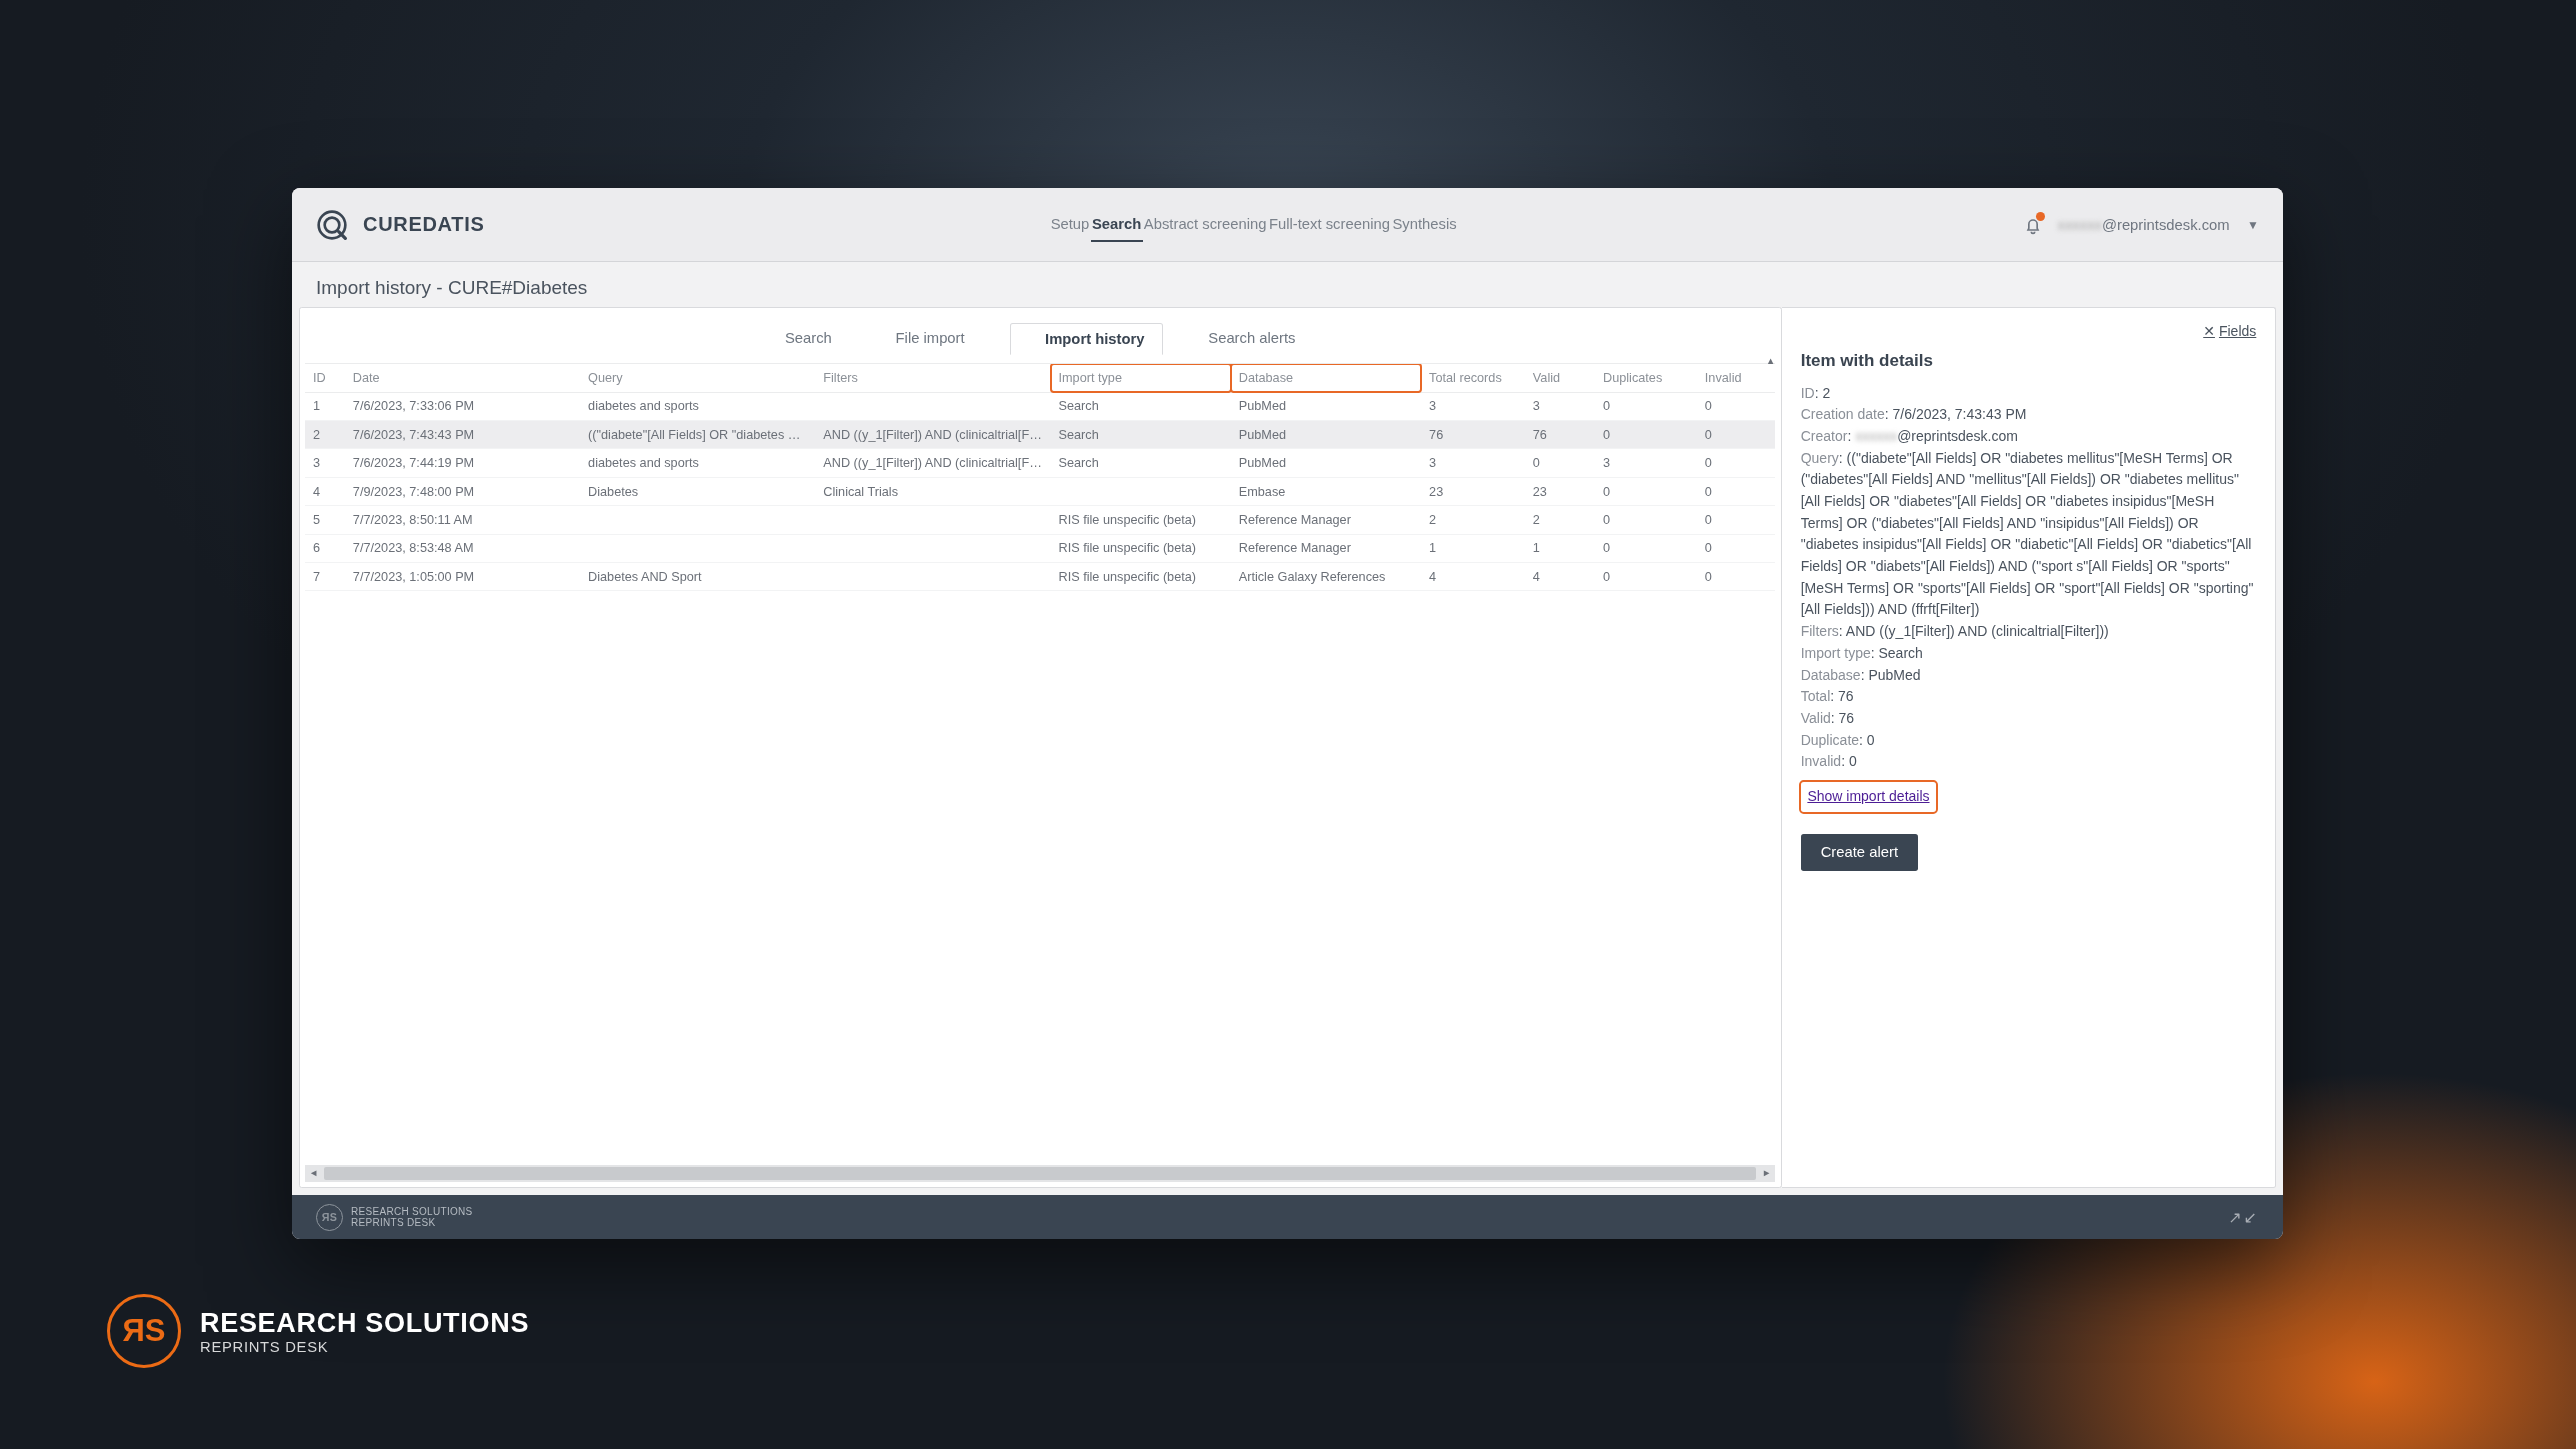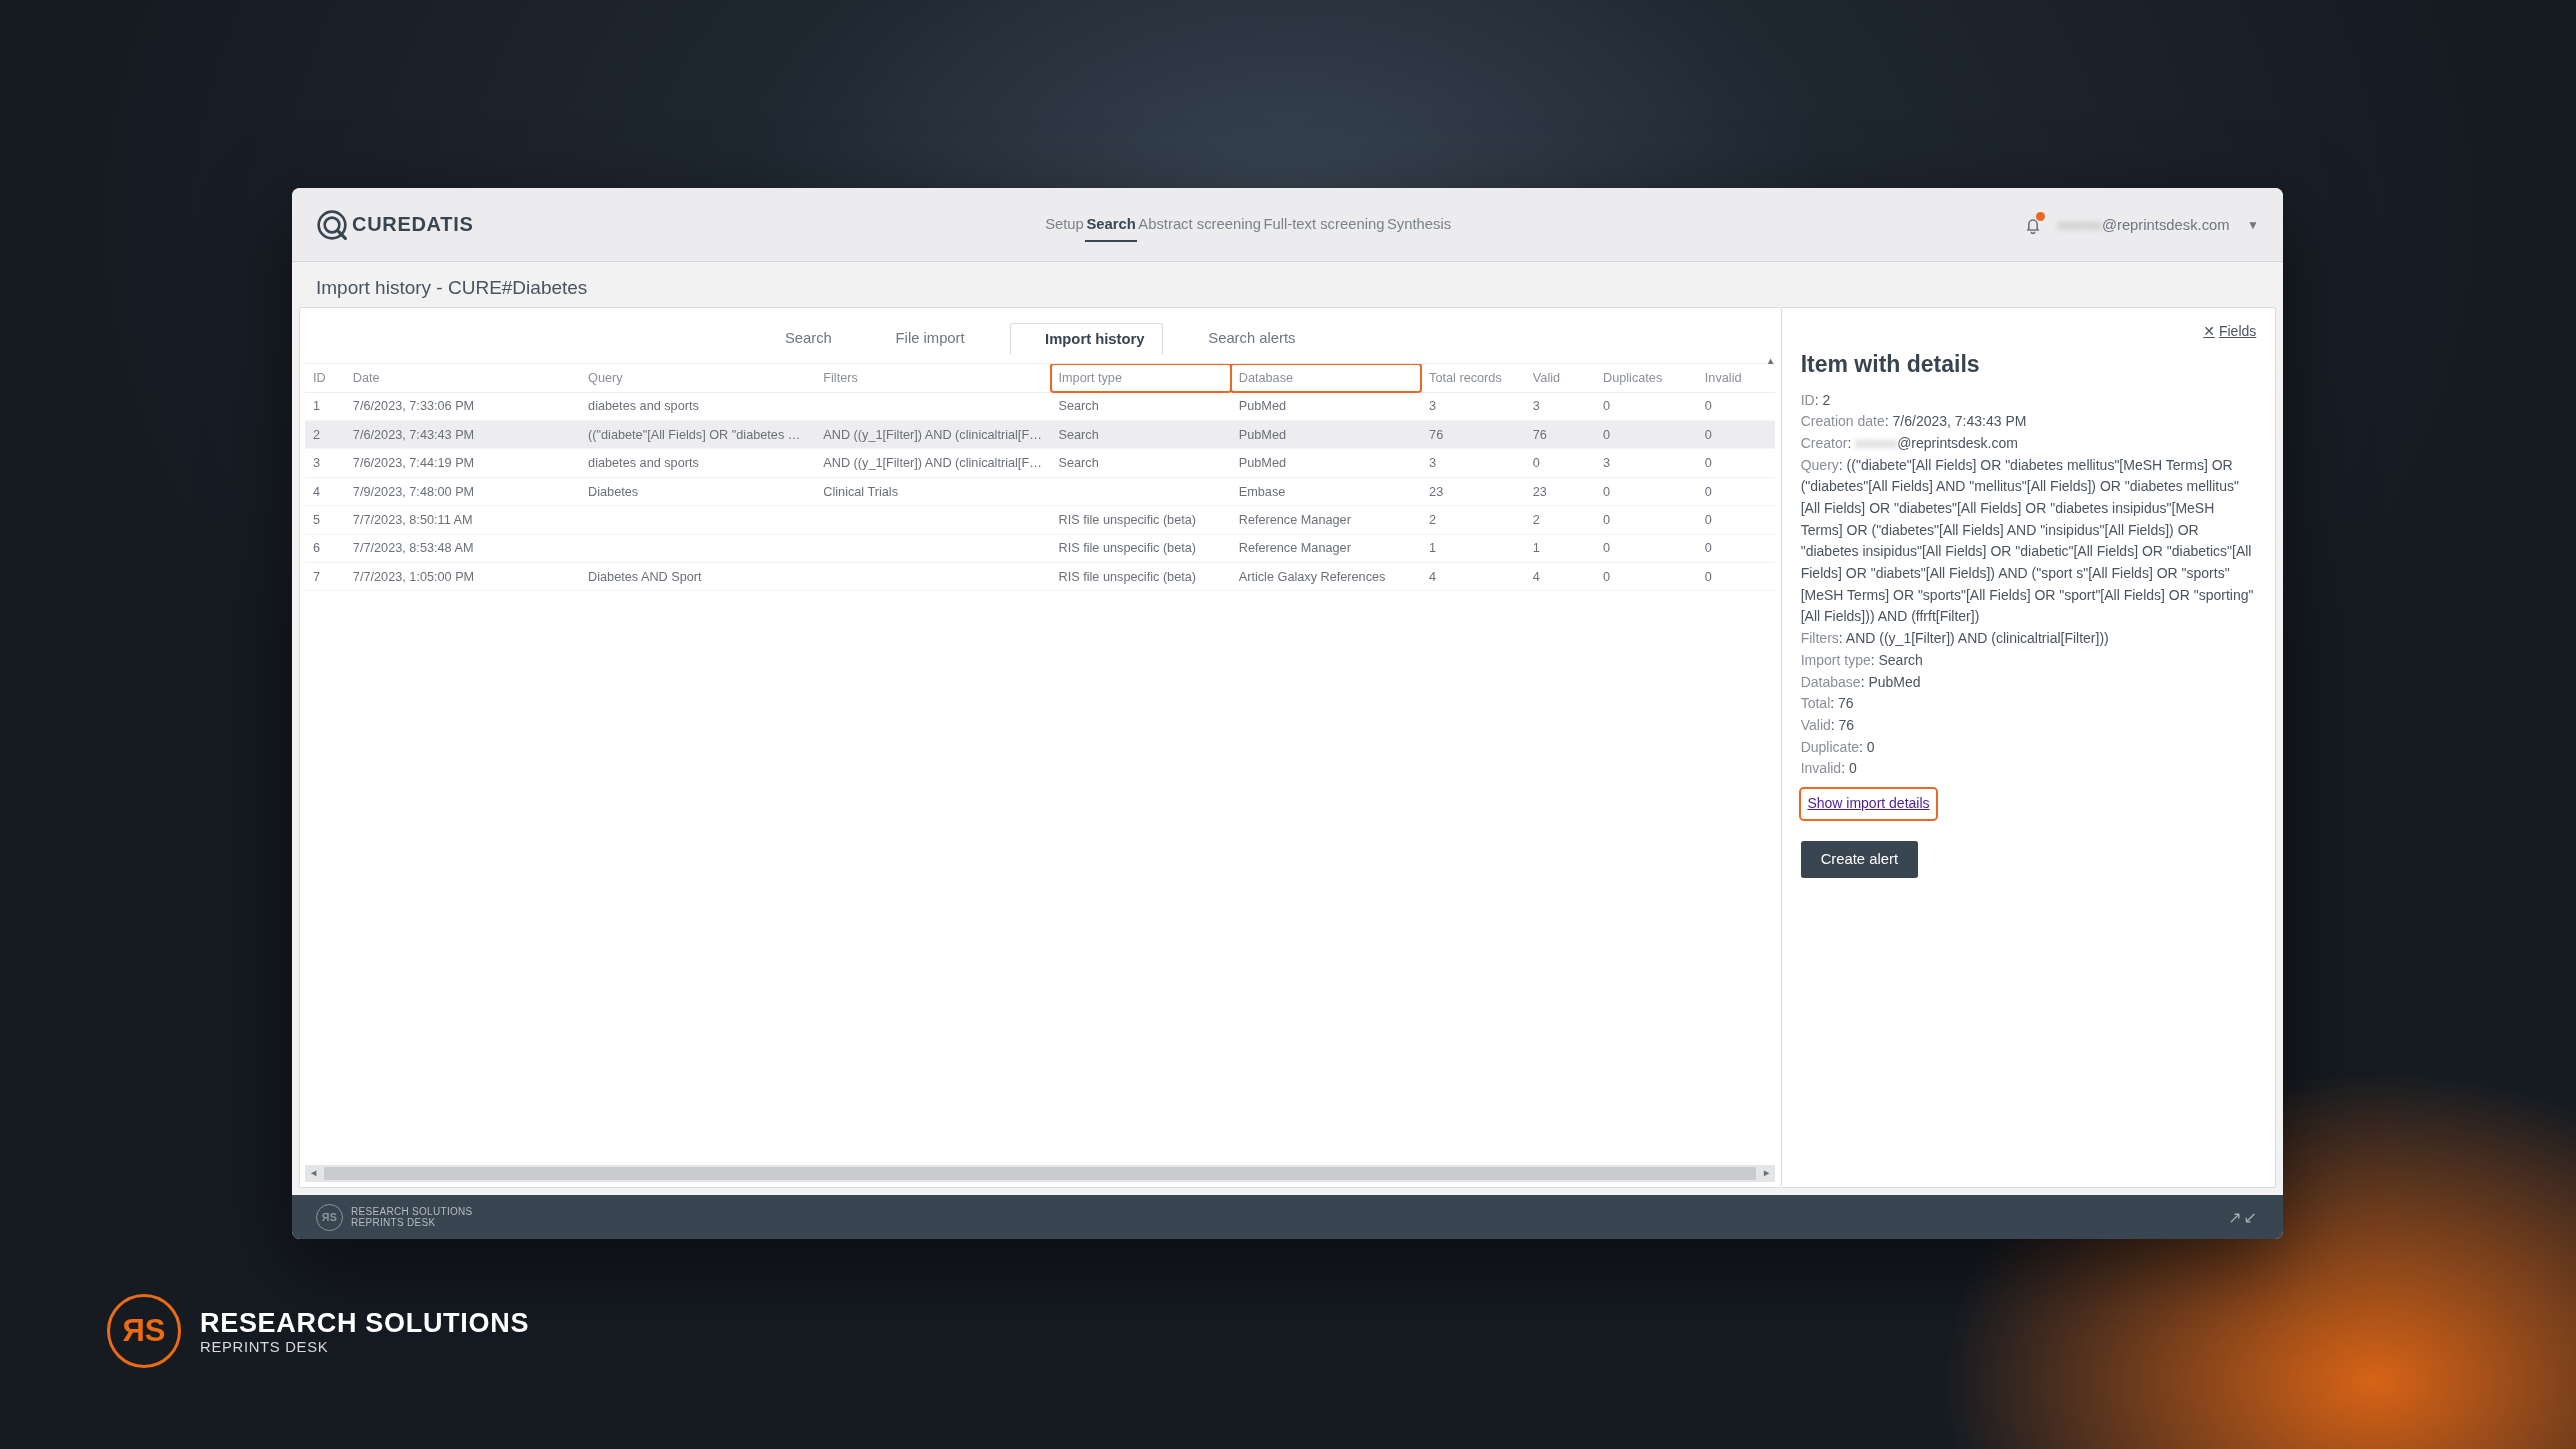--- a/index.html
+++ b/index.html
@@ -38,21 +38,21 @@
 
   
   .topbar {
     height: 74px;
     background: #ececee;
     border-bottom: 0.7px solid #d4d5d8;
     display: flex;
     align-items: center;
     padding: 0 24px;
   }
-  .brand { display:flex; align-items:center; gap:4px; color:#3a4552; font-weight:600; letter-spacing:0.7px; font-size:20px; }
+  .brand { display:flex; align-items:center; gap:15px; color:#3a4552; font-weight:600; letter-spacing:0.7px; font-size:20px; }
   .brand-icon { width:32px; height:32px; }
   .topnav { flex:1; display:flex; justify-content:center; }
   .topnav-item { font-size:14.8px; color:#7b828b; cursor:pointer; padding:8px 1.3px; border-bottom:2px solid transparent; }
   .topnav-item.active { color:#3a4552; font-weight:600; border-bottom-color:#3a4552; }
   .userarea { display:flex; align-items:center; gap:14.8px; color:#6f7680; font-size:14.8px; position:relative; }
   .bell { width:20px; height:20px; position:relative; }
   .badge { position:absolute; top:-2.7px; right:-2.7px; width:9.4px; height:9.4px; border-radius:50%; background:#e86826; }
   .caret { font-size:12px; margin-left:2.7px; }
 
   
@@ -105,21 +105,21 @@
     border-left:none;
     border-radius:0 2.7px 2.7px 0;
     padding: 14.8px 19px;
     font-size:14.8px;
     color:#4a535e;
     min-width:0;
     overflow:auto;
   }
   .details .closebar { display:flex; justify-content:flex-end; margin-bottom:12px; }
   .closebtn { display:flex; align-items:center; gap:4px; color:#4a535e; text-decoration:underline; cursor:pointer; font-size:14px;}
-  .details h3 { font-size:23px; font-weight:600; margin-bottom:12px; color:#3a4450;}
+  .details h3 { font-size:17px; font-weight:600; margin-bottom:12px; color:#3a4450;}
   .kv { line-height:1.55; font-size:14px; }
   .kv .k { color:#8a8f97; }
   .linkhl { display:inline-block; margin-top:9.4px; padding:4px 6.7px; outline:2px solid #e86826; border-radius:2.7px; }
   .linkhl a { color:#4c1d95; text-decoration:underline; font-size:14px;}
   .alertbtn { margin-top:21.5px; background:#3a4552; color:#fff; font-size:14.8px; padding:10.7px 20px; border:none; border-radius:2.7px; cursor:pointer;}
 
   
   .footer { height:44px; background:#3a4552; display:flex; align-items:center; padding:0 24px; justify-content:space-between;}
   .footer .flogo { display:flex; align-items:center; gap:8px; color:#b5bbc2; font-size:10px; letter-spacing:0.3px;}
   .footer .flogo .big{font-size:10px;line-height:1}

